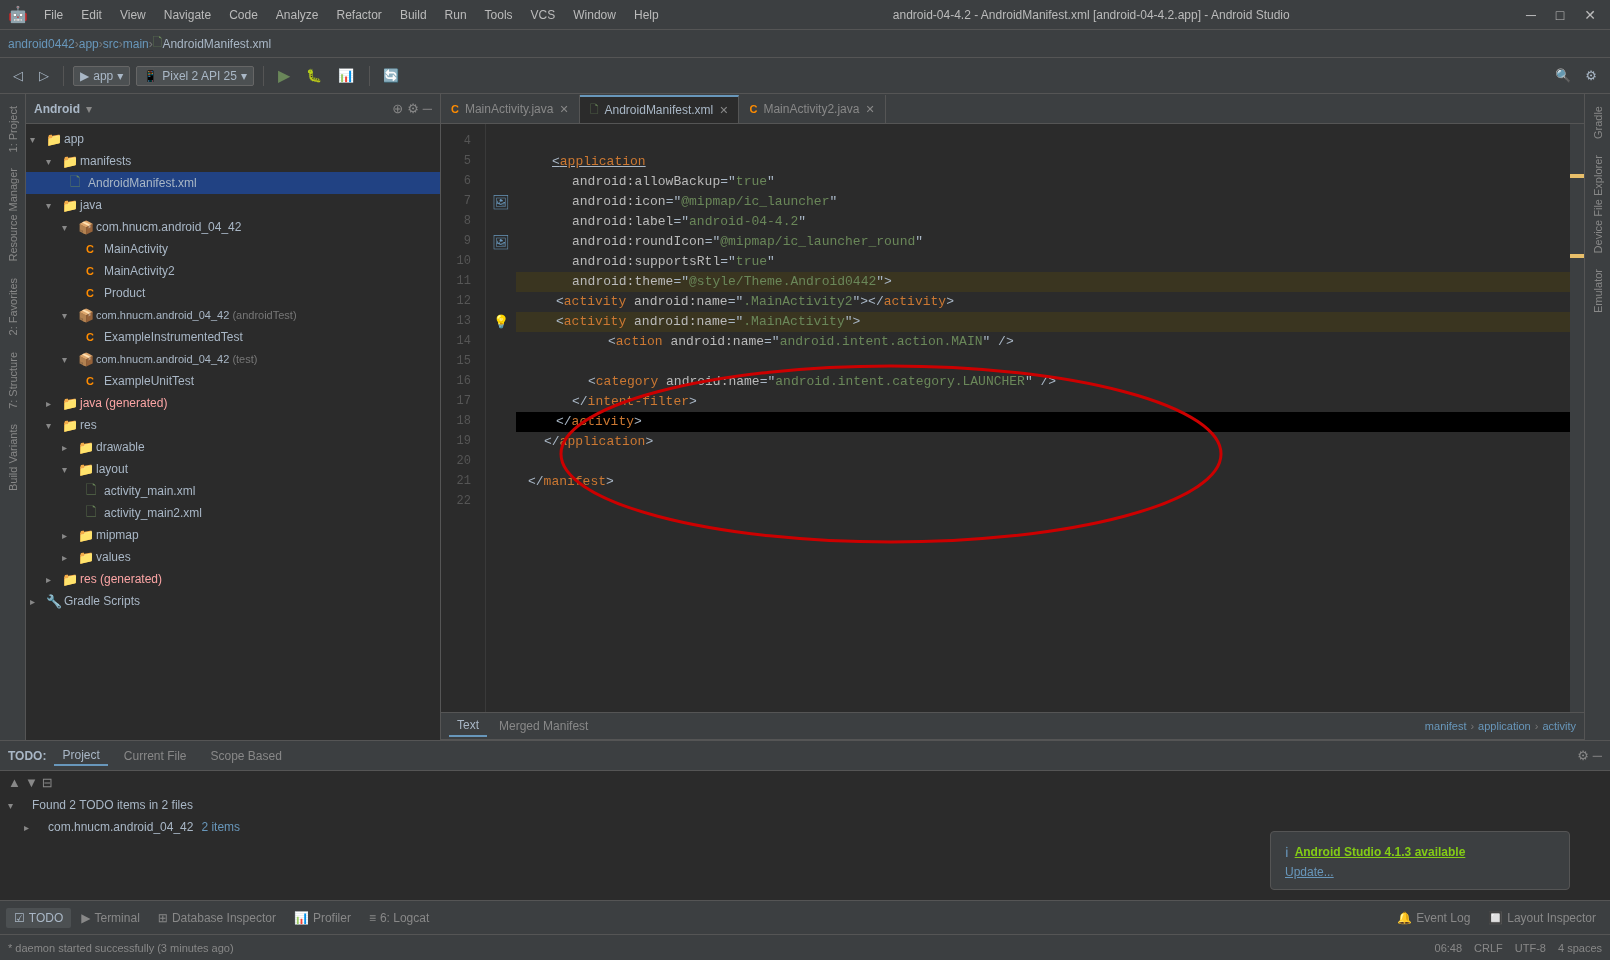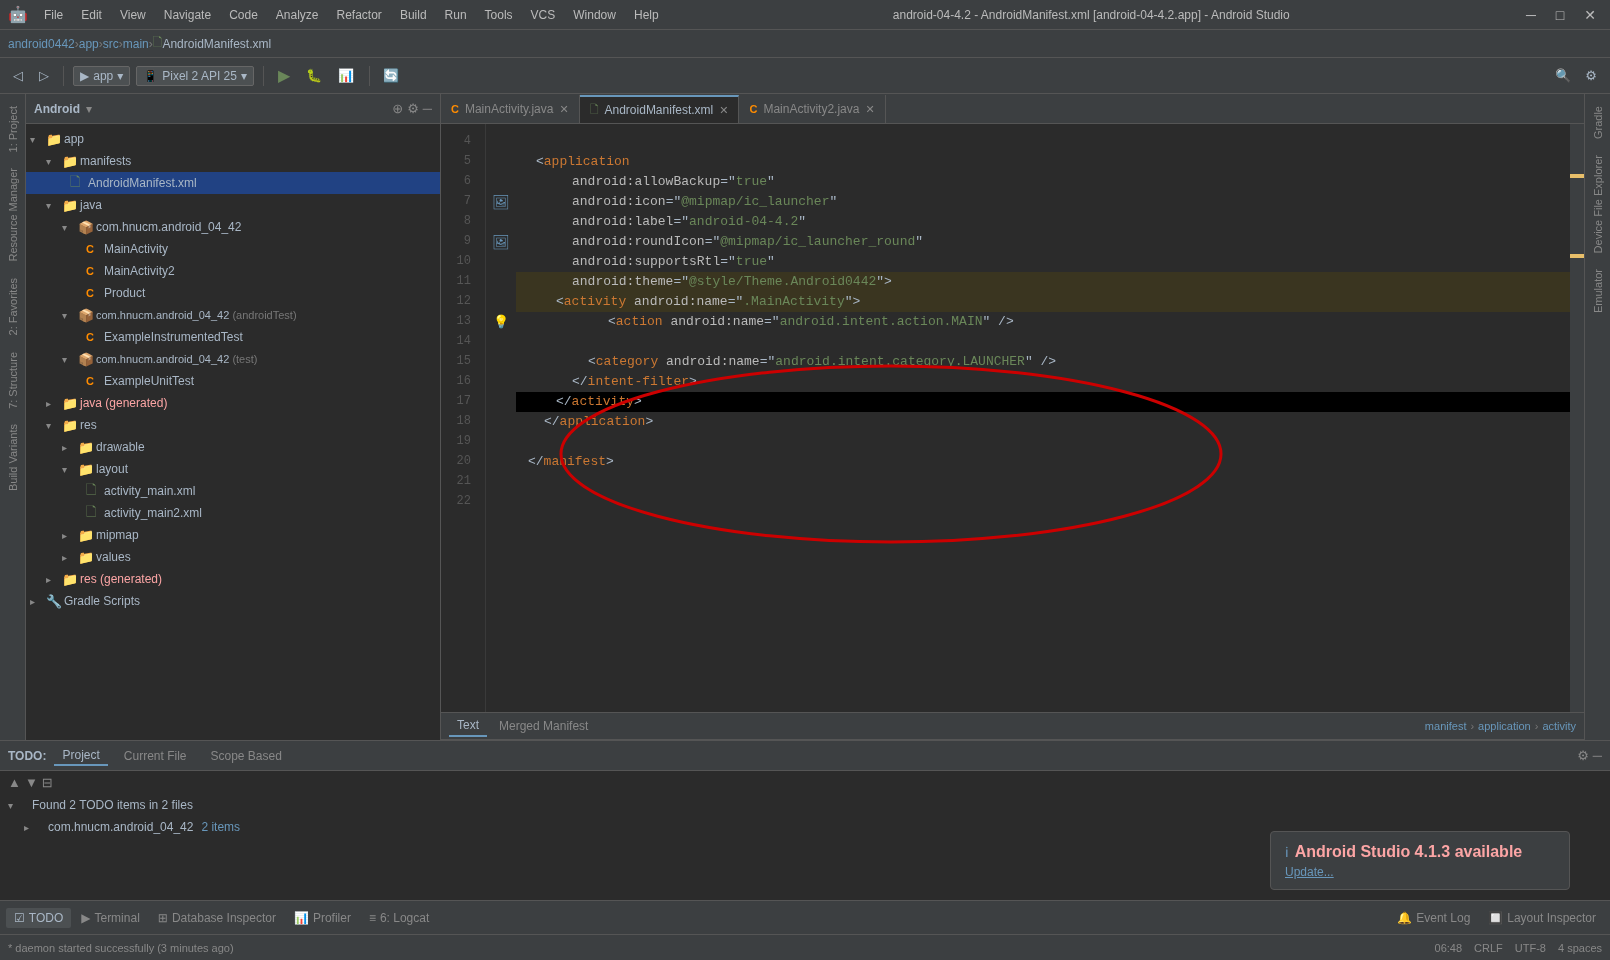--- a/index.html
+++ b/index.html
@@ -282,21 +282,21 @@
       right: 40px;
       background: #3c3f41;
       border: 1px solid #555;
       border-radius: 4px;
       padding: 10px 14px;
       width: 300px;
       z-index: 100;
     }
     .toast-header { display: flex; align-items: center; gap: 6px; margin-bottom: 4px; }
     .toast-icon { color: #6897bb; font-size: 14px; }
-    .toast-title { color: #fca5a5; font-size: 16px; font-weight: bold; }
+    .toast-title { color: #84cc16; font-size: 12px; font-weight: bold; text-decoration: underline; }
     .toast-link { color: #6897bb; font-size: 12px; text-decoration: underline; cursor: pointer; }
 
     
     .status-bar {
       background: #3c3f41;
       height: 26px;
       display: flex;
       align-items: center;
       padding: 0 8px;
       gap: 8px;
@@ -663,39 +663,42 @@
         </div>
 
         <div class="code-content">
 
           <svg style="position:absolute;top:0;left:0;width:100%;height:100%;pointer-events:none;z-index:10;">
             <ellipse cx="375" cy="330" rx="330" ry="88" fill="none" stroke="#cc0000" stroke-width="3"></ellipse>
           </svg>
 
           <div class="code-line"></div>
           <div class="code-line">
-            <span style="margin-left:12px;"><span class="punct">&lt;</span><span class="kw">application</span></span>
+            <span style="margin-left:28px;text-decoration:underline;"><span class="punct">&lt;</span><span class="kw">application</span></span>
           </div>
           <div class="code-line">
             <span style="margin-left:48px;"><span class="attr">android:allowBackup</span><span class="punct">="</span><span class="val">true</span><span class="punct">"</span></span>
           </div>
           <div class="code-line">
             <span style="margin-left:48px;"><span class="attr">android:icon</span><span class="punct">="</span><span class="val">@mipmap/ic_launcher</span><span class="punct">"</span></span>
           </div>
           <div class="code-line">
             <span style="margin-left:48px;"><span class="attr">android:label</span><span class="punct">="</span><span class="val">android-04-4.2</span><span class="punct">"</span></span>
           </div>
           <div class="code-line">
             <span style="margin-left:48px;"><span class="attr">android:roundIcon</span><span class="punct">="</span><span class="val">@mipmap/ic_launcher_round</span><span class="punct">"</span></span>
           </div>
           <div class="code-line">
             <span style="margin-left:48px;"><span class="attr">android:supportsRtl</span><span class="punct">="</span><span class="val">true</span><span class="punct">"</span></span>
           </div>
           <div class="code-line highlighted-line">
             <span style="margin-left:48px;"><span class="attr">android:theme</span><span class="punct">="</span><span class="val">@style/Theme.Android0442</span><span class="punct">"&gt;</span></span>
+          </div>
+          <div class="code-line">
+            <span style="margin-left:32px;"><span class="punct">&lt;</span><span class="kw">activity</span> <span class="attr">android:name</span><span class="punct">="</span><span class="val">.MainActivity2</span><span class="punct">"&gt;&lt;/</span><span class="kw">activity</span><span class="punct">&gt;</span></span>
           </div>
           <div class="code-line highlighted-line">
             <span style="margin-left:32px;"><span class="punct">&lt;</span><span class="kw">activity</span> <span class="attr">android:name</span><span class="punct">="</span><span class="val">.MainActivity</span><span class="punct">"&gt;</span></span>
           </div>
           <div class="code-line">
             <span style="margin-left:84px;"><span class="punct">&lt;</span><span class="kw">action</span> <span class="attr">android:name</span><span class="punct">="</span><span class="val">android.intent.action.MAIN</span><span class="punct">" /&gt;</span></span>
           </div>
           <div class="code-line"></div>
           <div class="code-line">
             <span style="margin-left:64px;"><span class="punct">&lt;</span><span class="kw">category</span> <span class="attr">android:name</span><span class="punct">="</span><span class="val">android.intent.category.LAUNCHER</span><span class="punct">" /&gt;</span></span>

